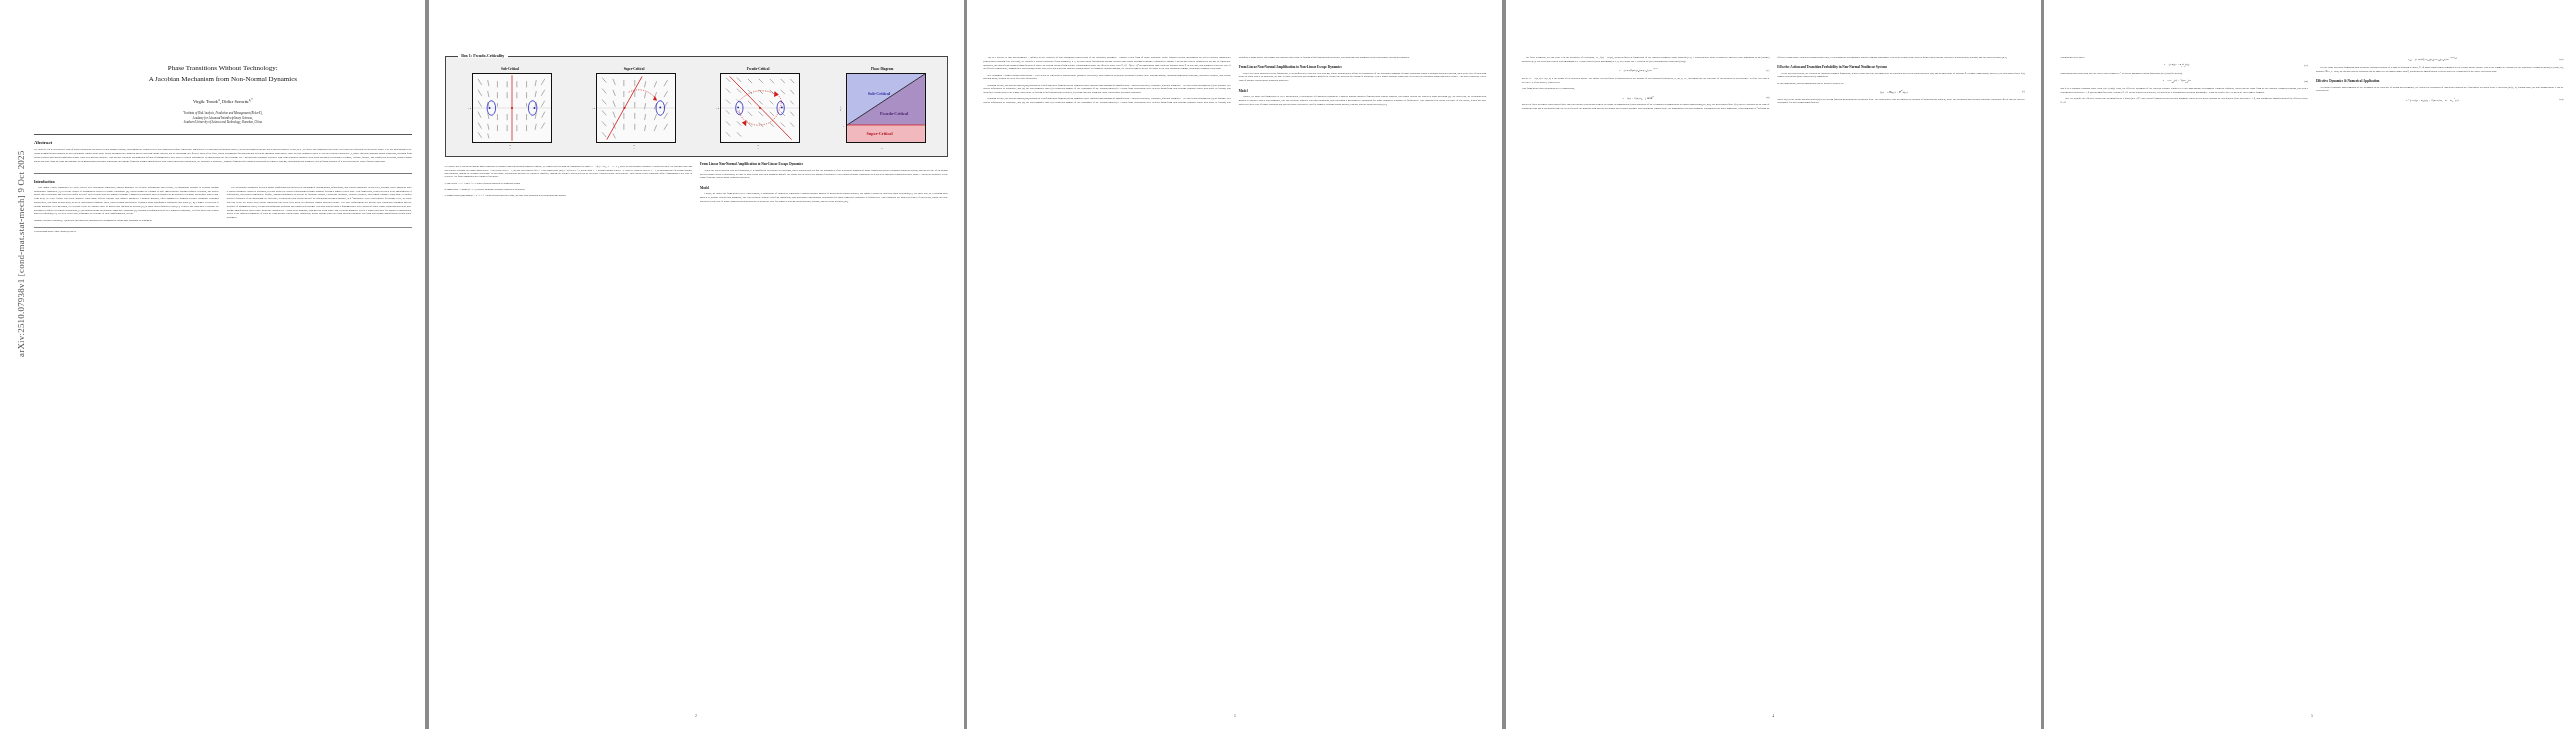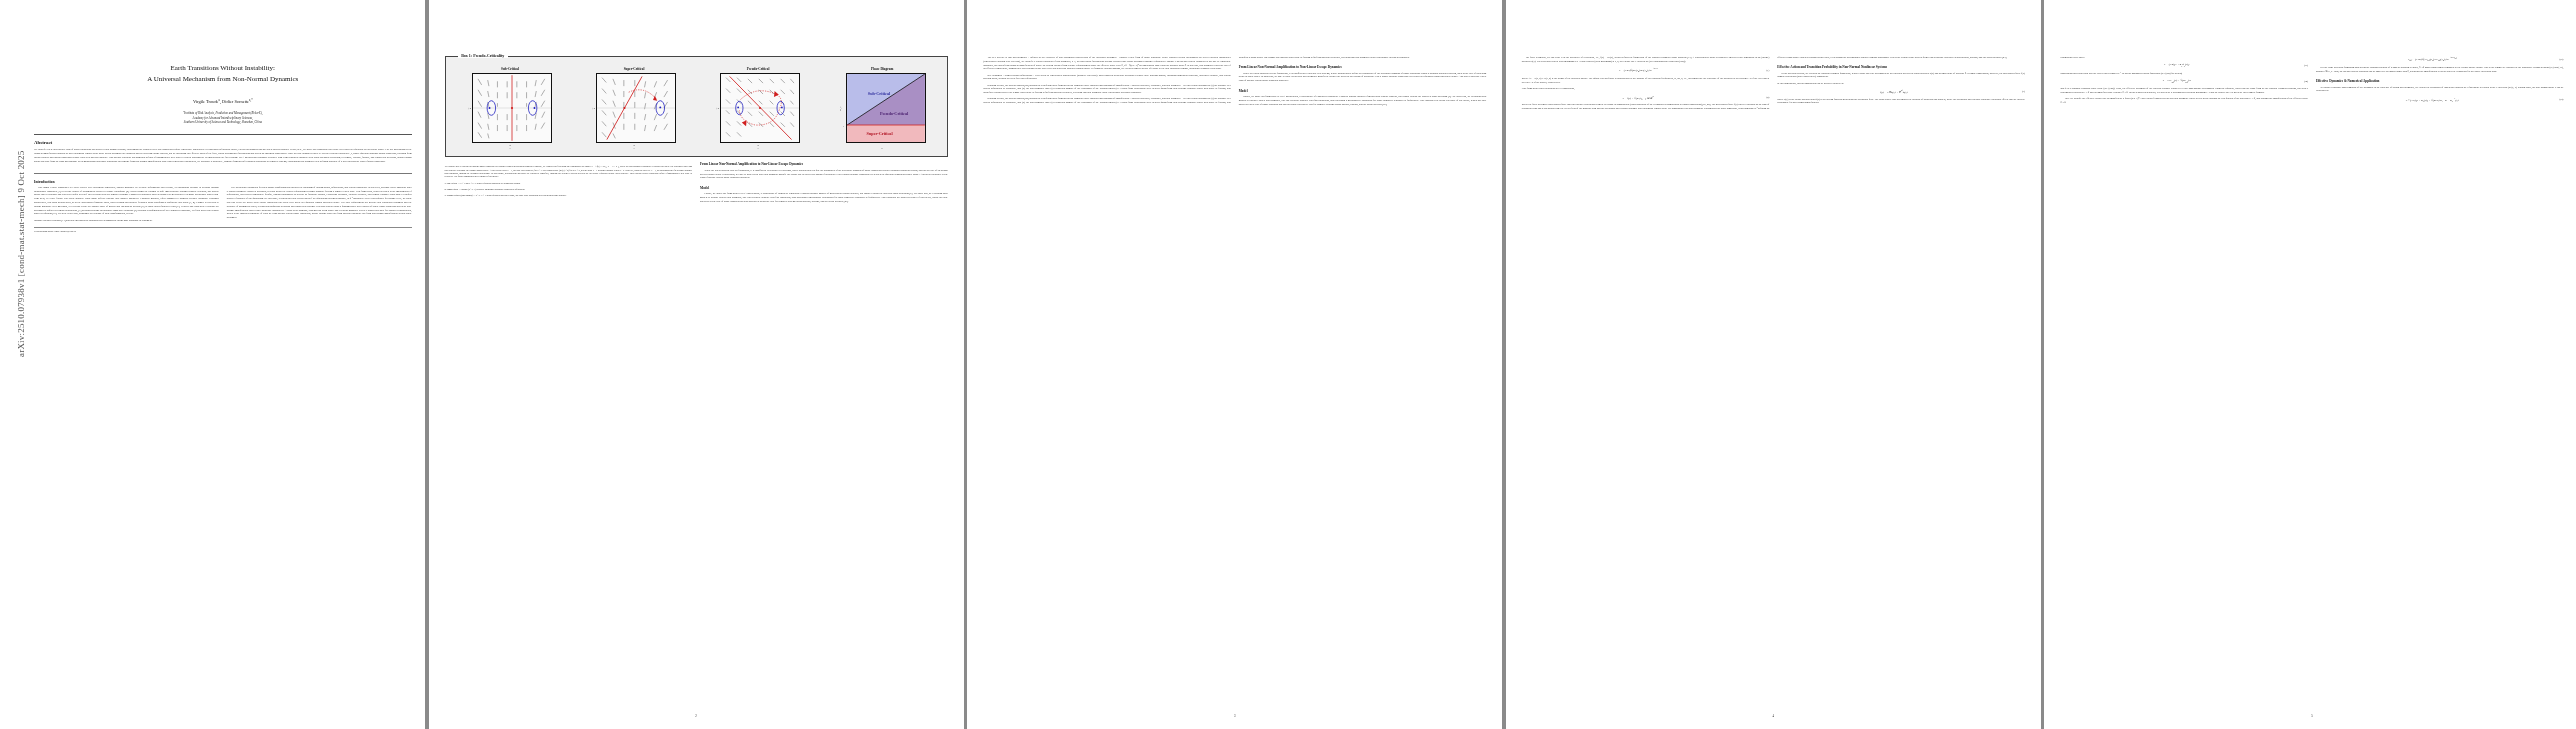--- a/index.html
+++ b/index.html
@@ -81,22 +81,22 @@
 </head>
 <body>
 
 <div class="strip">
 
   <div class="page p1">
     <div class="arxiv-stamp">arXiv:2510.07938v1  [cond-mat.stat-mech]  9 Oct 2025</div>
     <div class="pagebody">
 
       <div class="title">
-        <div>Earth Transitions Without Instability:</div>
-        <div>A Universal Mechanism from Non-Normal Dynamics</div>
+        <div>Phase Transitions Without Technology:</div>
+        <div>A Jacobian Mechanism from Non-Normal Dynamics</div>
       </div>
 
       <div class="authors">
         <span>Virgile Troude</span><sup>a</sup><span>, Didier Sornette</span><sup>a,*</sup>
       </div>
 
       <div class="affil">
         <sup>a</sup><span>Institute of Risk Analysis, Prediction and Management (Risks-X),</span><br>
         <span>Academy for Advanced Interdisciplinary Sciences,</span><br>
         <span>Southern University of Science and Technology, Shenzhen, China</span>

